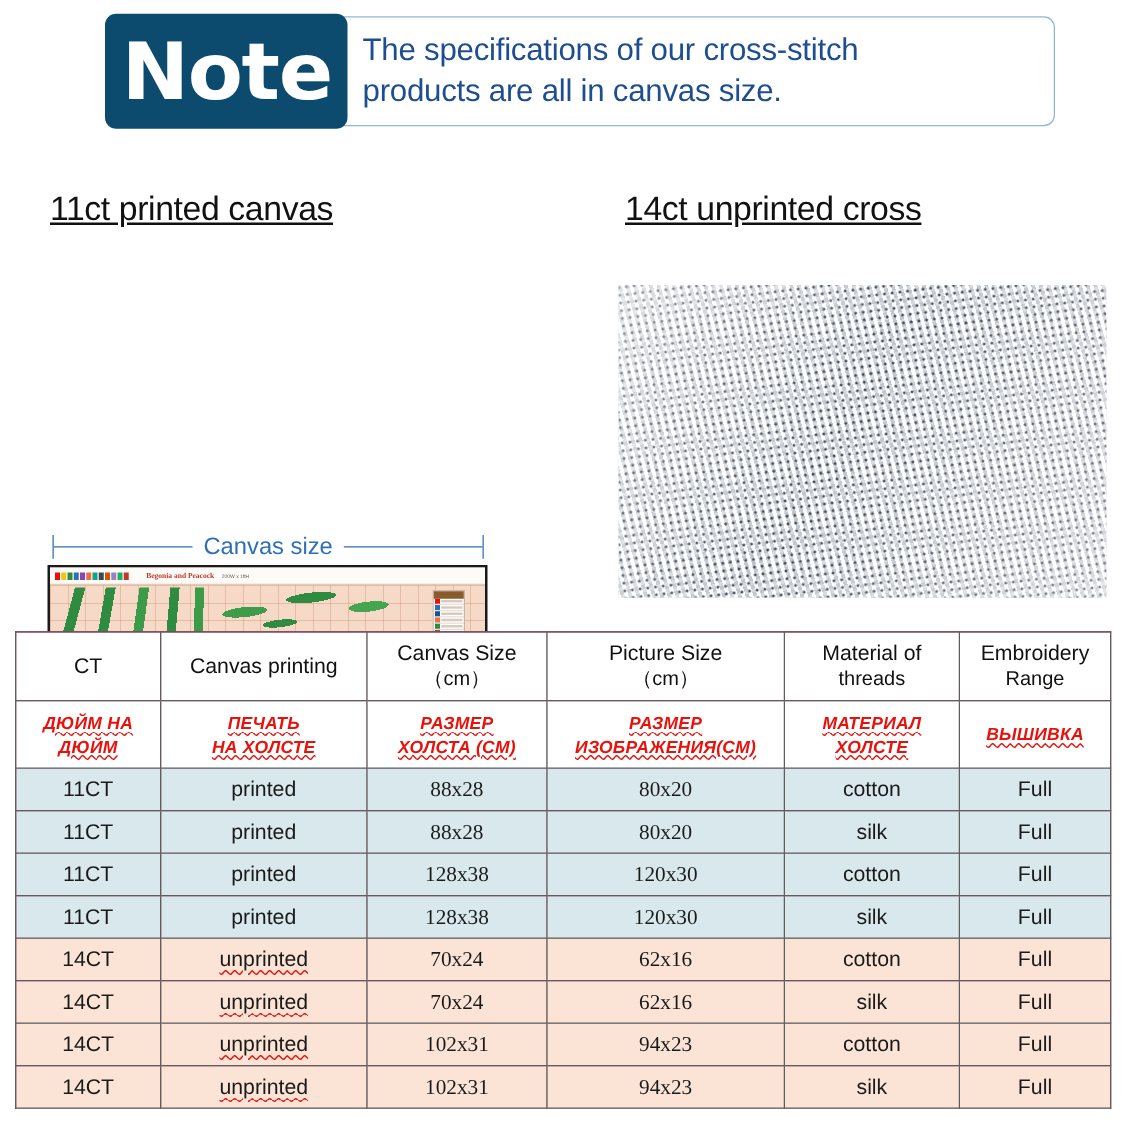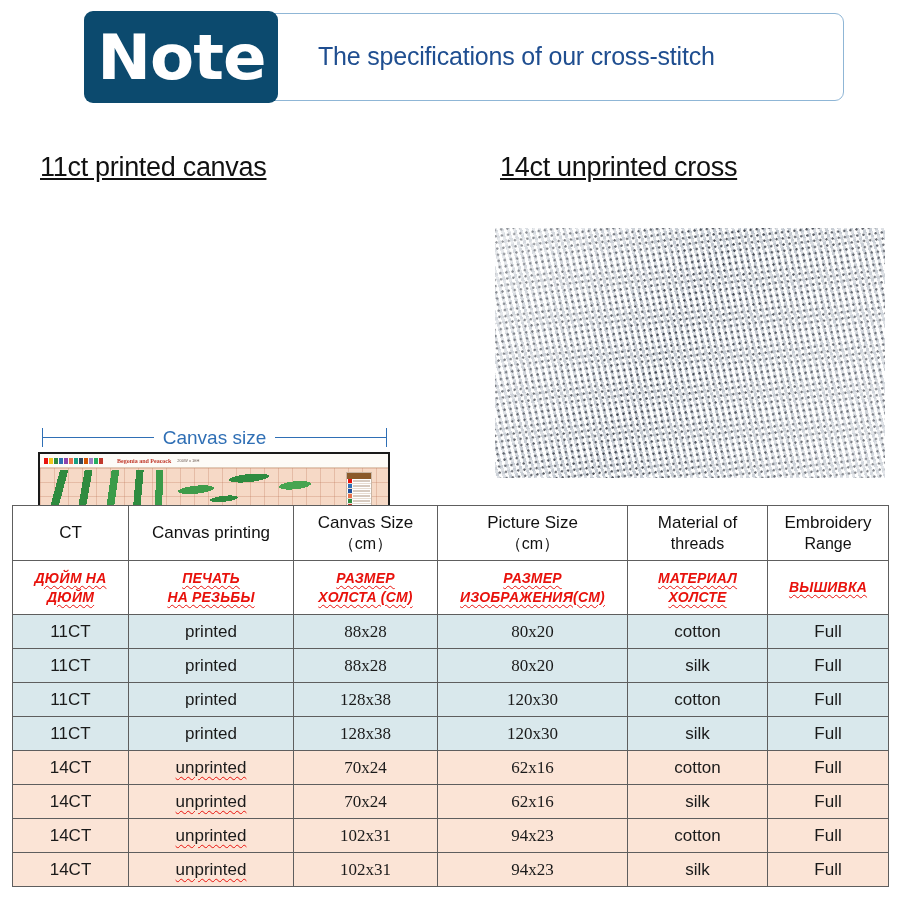--- a/index.html
+++ b/index.html
@@ -35,21 +35,20 @@
     font-weight:bold;
     font-size:63px;
     letter-spacing:-1px;
     line-height:1;
     transform:scaleX(1.02);
   }
   #note-text{
     position:absolute; left:206px; top:0; right:16px; height:92px;
     display:flex; flex-direction:column; justify-content:center;
     z-index:3;
-    margin-left:28px;
   }
   #note-text .line{
     color:#1f4e90;
     font-size:25px;
     line-height:1.34;
     letter-spacing:-.2px;
     white-space:nowrap;
   }
 
   
@@ -299,20 +298,21 @@
 </head>
 <body>
 
 <div id="note-banner">
   <div class="note-frame"></div>
   <div id="note-badge">
     <span class="note-word">Note</span>
   </div>
   <div id="note-text">
     <div class="line">The specifications of our cross-stitch</div>
+    <div class="line">products are all in canvas size.</div>
   </div>
 </div>
 
 <div class="section-title" id="title-11ct">11ct printed canvas</div>
 <div class="section-title" id="title-14ct">14ct unprinted cross</div>
 
 <div id="canvas-11ct-block">
 
   <div class="dim-rule" id="dim-canvas-size">
     <span class="cap"></span>
@@ -492,21 +492,21 @@
         <span class="unit">Range</span>
       </td>
     </tr>
     <tr class="hdr-ru">
       <td>
         <div class="ru"><span>ДЮЙМ НА</span></div>
         <div class="ru"><span>ДЮЙМ</span></div>
       </td>
       <td>
         <div class="ru"><span>ПЕЧАТЬ</span></div>
-        <div class="ru"><span>НА РЕЗЬБЫ</span></div>
+        <div class="ru"><span>НА ХОЛСТЕ</span></div>
       </td>
       <td>
         <div class="ru"><span>РАЗМЕР</span></div>
         <div class="ru"><span>ХОЛСТА (СМ)</span></div>
       </td>
       <td>
         <div class="ru"><span>РАЗМЕР</span></div>
         <div class="ru"><span>ИЗОБРАЖЕНИЯ(СМ)</span></div>
       </td>
       <td>

